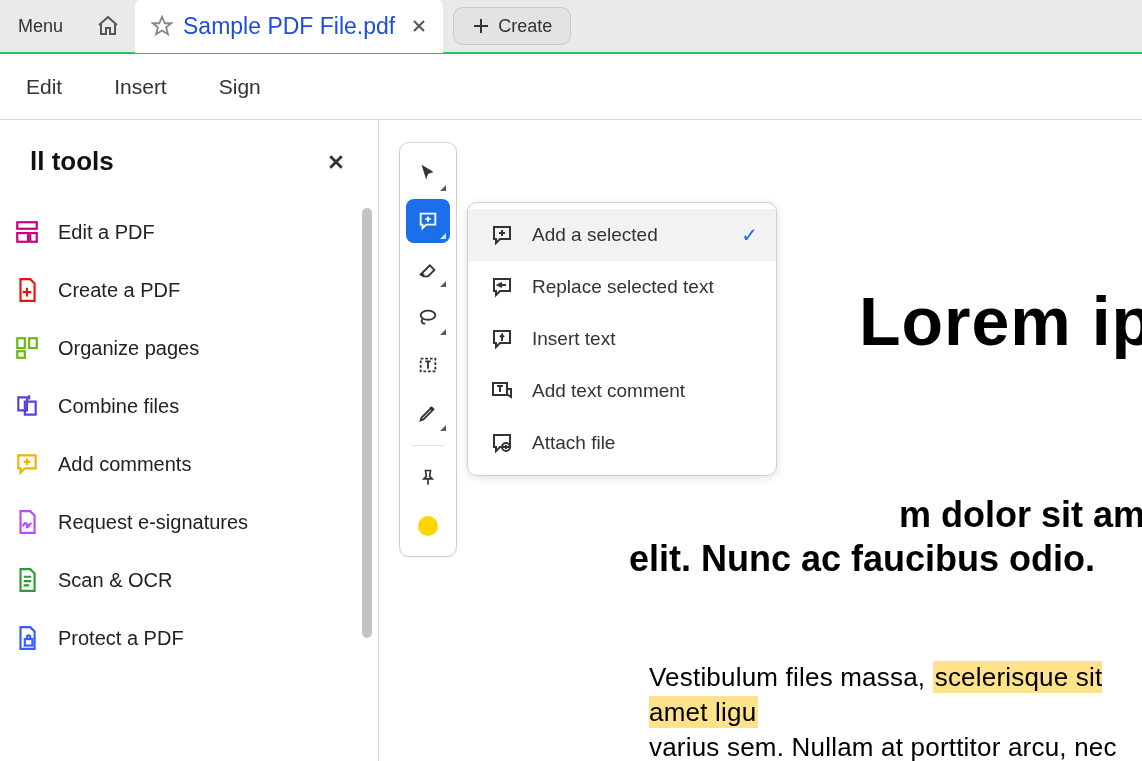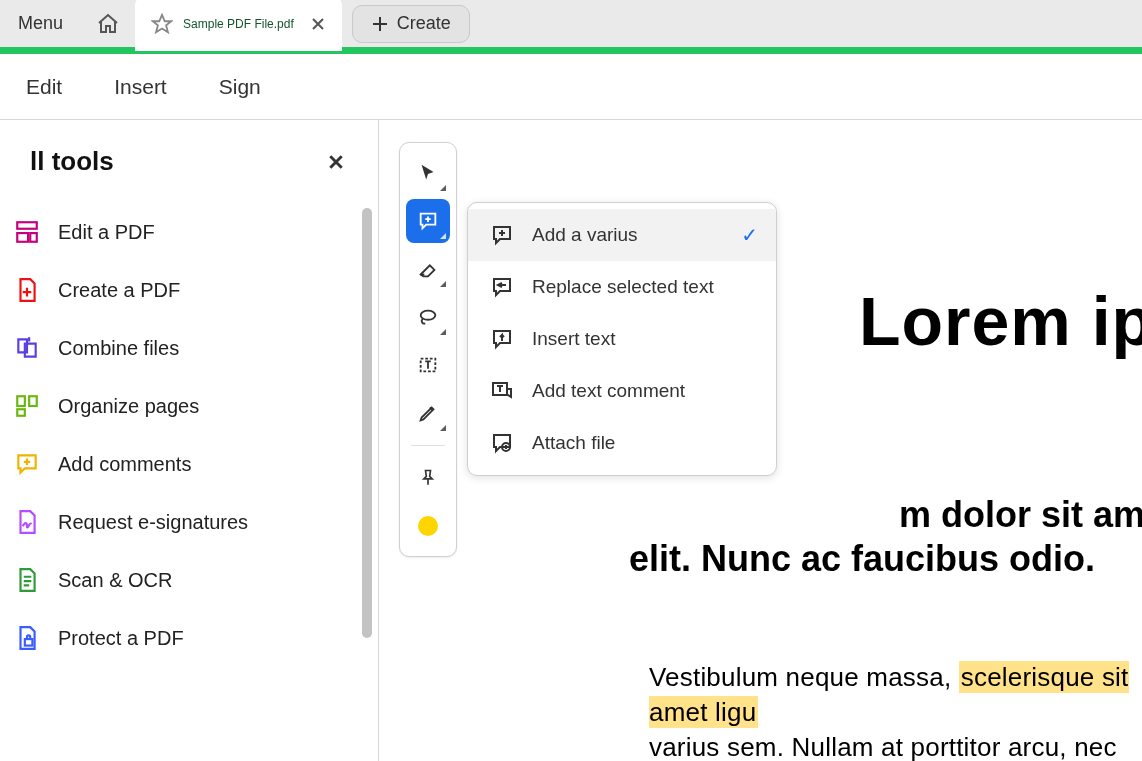--- a/index.html
+++ b/index.html
@@ -1,24 +1,24 @@
 <!DOCTYPE html>
 <html><head>
 <meta charset="utf-8">
 <style>
   * { box-sizing: border-box; margin: 0; padding: 0; }
   html, body { width: 1142px; height: 761px; font-family: "Segoe UI", Arial, sans-serif; background: #fff; overflow: hidden; }
 
   
-  .tabbar { display: flex; align-items: center; height: 54px; background: #eaeaea; border-bottom: 7px solid #22c55e; }
+  .tabbar { display: flex; align-items: center; height: 54px; background: #eaeaea; border-bottom: 2px solid #22c55e; }
   .menu-btn { height: 54px; display:flex; align-items:center; padding: 0 18px; font-size: 18px; color:#333; cursor:pointer; }
   .home-btn { width: 54px; height: 54px; display:flex; align-items:center; justify-content:center; color:#555; cursor:pointer; }
   .tab { display:flex; align-items:center; height: 54px; background:#fff; border-radius: 8px 8px 0 0; padding: 0 10px 0 16px; gap:10px; }
   .star-icon { color:#888; }
-  .tab-title { font-size: 12px; color:#14532d; }
+  .tab-title { font-size: 23px; color:#1d4ed8; }
   .tab-close { width: 28px; height:28px; display:flex; align-items:center; justify-content:center; border-radius:4px; cursor:pointer; color:#555; }
   .create-btn { display:flex; align-items:center; gap:8px; margin-left:10px; height: 38px; padding: 0 18px; background:#e3e3e3; border:1px solid #c9c9c9; border-radius:10px; font-size:18px; color:#333; cursor:pointer; }
 
   
   .secnav { display:flex; align-items:center; height: 66px; background:#fff; border-bottom:1px solid #d8d8d8; padding-left: 0; }
   .secnav-item { font-size: 21px; color:#333; padding: 0 26px; height:100%; display:flex; align-items:center; cursor:pointer; }
   .secnav-item.active { color:#000; position:relative; }
   .secnav-item.active::after { content:""; position:absolute; left:6px; right:6px; bottom:0; height:3px; background:#000; }
 
   
@@ -118,36 +118,36 @@
         <span>Edit a PDF</span>
       </div>
       <div class="tool-item">
         <svg class="tool-icon" viewBox="0 0 24 24" fill="none" stroke="#e11" stroke-width="2">
             <path d="M6 2h9l4 4v16H6z"></path>
             <path d="M12 10v8M8 14h8"></path>
           </svg>
         <span>Create a PDF</span>
       </div>
       <div class="tool-item">
+        <svg class="tool-icon" viewBox="0 0 24 24" fill="none" stroke="#6ab80d" stroke-width="2">
+            <rect x="3" y="3" width="7" height="9"></rect>
+            <rect x="14" y="3" width="7" height="9"></rect>
+            <rect x="3" y="15" width="7" height="6"></rect>
+          </svg>
+        <span>Organize pages</span>
+      </div>
+      <div class="tool-item">
         <svg class="tool-icon" viewBox="0 0 24 24" fill="none" stroke="#5a3fe0" stroke-width="2">
             <path d="M4 4h8v12H4z"></path>
             <path d="M10 8h10v12H10z"></path>
             <path d="M14 2v4"></path>
           </svg>
         <span>Combine files</span>
       </div>
       <div class="tool-item">
-        <svg class="tool-icon" viewBox="0 0 24 24" fill="none" stroke="#6ab80d" stroke-width="2">
-            <rect x="3" y="3" width="7" height="9"></rect>
-            <rect x="14" y="3" width="7" height="9"></rect>
-            <rect x="3" y="15" width="7" height="6"></rect>
-          </svg>
-        <span>Organize pages</span>
-      </div>
-      <div class="tool-item">
         <svg class="tool-icon" viewBox="0 0 24 24" fill="none" stroke="#f0b400" stroke-width="2">
             <path d="M4 4h16v12H10l-4 4v-4H4z"></path>
             <path d="M12 7v6M9 10h6"></path>
           </svg>
         <span>Add comments</span>
       </div>
       <div class="tool-item">
         <svg class="tool-icon" viewBox="0 0 24 24" fill="none" stroke="#b54cff" stroke-width="2">
             <path d="M6 2h9l4 4v16H6z"></path>
             <path d="M8 16c2-4 4-4 4 0s3-5 4-2"></path>
@@ -230,21 +230,21 @@
         <div class="color-swatch"></div>
       </div>
     </div>
 
     <div class="popup">
       <div class="popup-item selected">
         <svg class="popup-icon" viewBox="0 0 24 24" fill="none" stroke="currentColor" stroke-width="2">
             <path d="M4 4h16v12H10l-4 4v-4H4z"></path>
             <path d="M12 7v6M9 10h6"></path>
           </svg>
-        <span>Add a varius</span>
+        <span>Add a selected</span>
         <span class="check">✓</span>
       </div>
       <div class="popup-item">
         <svg class="popup-icon" viewBox="0 0 24 24" fill="none" stroke="currentColor" stroke-width="2">
             <path d="M4 4h16v12H10l-4 4v-4H4z"></path>
             <path d="M8 10h8M12 8l-4 2 4 2"></path>
           </svg>
         <span>Replace selected text</span>
       </div>
       <div class="popup-item">
@@ -272,21 +272,21 @@
       </div>
     </div>
 
     <div class="doc">
       <div class="doc-title">Lorem ips</div>
 
       <div class="doc-sub" style="margin-left:380px;">m dolor sit amet, c</div>
       <div class="doc-sub line2" style="margin-left:110px;">elit. Nunc ac faucibus odio.</div>
 
       <div class="doc-para" style="margin-left:130px;">
-        <span>Vestibulum neque massa, </span><mark>scelerisque sit amet ligu</mark><br>
+        <span>Vestibulum files massa, </span><mark>scelerisque sit amet ligu</mark><br>
         <span>varius sem. Nullam at porttitor arcu, nec lacinia</span><br>
         <br>
         
       </div>
     </div>
 
   </div>
 </div>
 
 </body></html>

